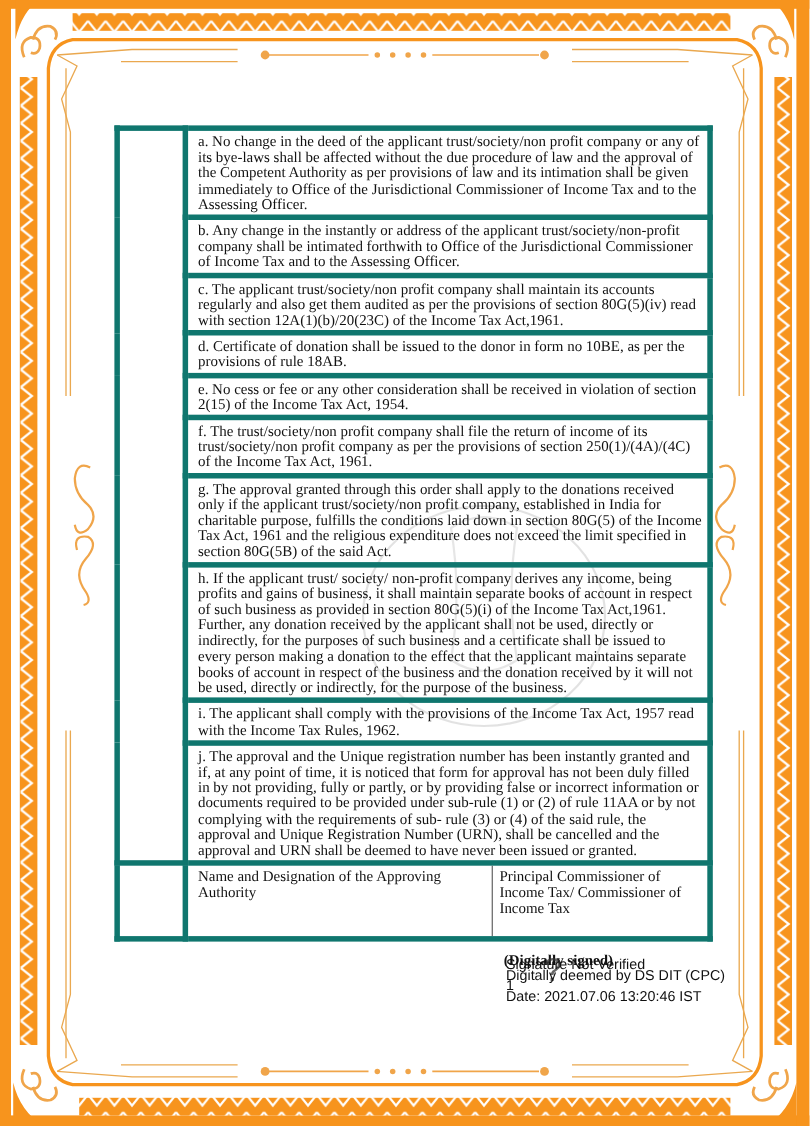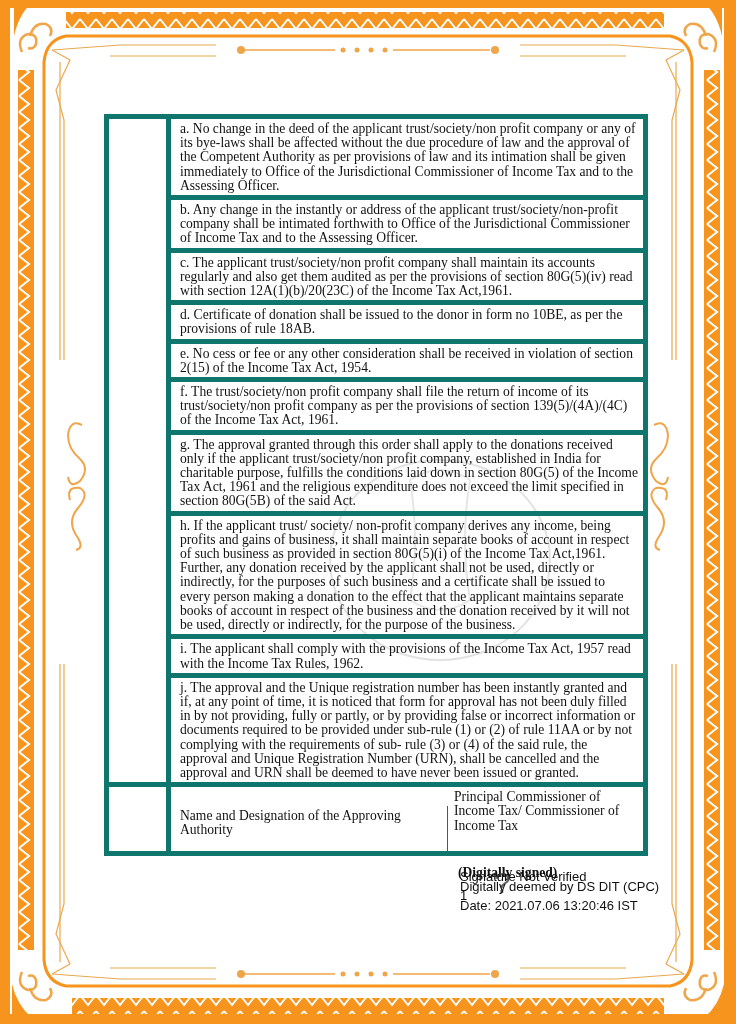--- a/index.html
+++ b/index.html
@@ -15,21 +15,21 @@
 
   
   .doc-table {
     position: absolute; left: 104px; top: 114px; width: 544px;
     border-collapse: collapse; font-size: 13.6px; line-height: 14.2px; color: #111;
   }
   .doc-table td { border: 5px solid #0f766e; vertical-align: top; padding: 3px 5px 2px 9px; }
   .doc-table td.blank { width: 43px; }
   .sig-row td { height: 58px; }
   .sig-split { display: flex; margin: -3px -5px -2px -5px; height: 64px; }
-  .sig-left { width: 262px; padding: 3px 5px; border-right: 1px solid #555; margin-top: 19px; }
+  .sig-left { width: 262px; padding: 3px 5px; border-right: 1px solid #555; }
   .sig-right { flex: 1; padding: 3px 6px; }
   .sig-right .dig { display: block; margin-top: 33px; padding-left: 4px; font-weight: bold; }
 
   .stamp {
     position: absolute; left: 460px; top: 872px;
     font-family: "Liberation Sans", "DejaVu Sans", sans-serif;
     font-size: 13px; line-height: 9.6px; color: #111;
   }
   .stamp-q {
     position: absolute; left: 494px; top: 868px; font-size: 30px; line-height: 30px;
@@ -147,21 +147,21 @@
       <tr>
         <td>c. The applicant trust/society/non profit company shall maintain its accounts regularly and also get them audited as per the provisions of section 80G(5)(iv) read with section 12A(1)(b)/20(23C) of the Income Tax Act,1961.</td>
       </tr>
       <tr>
         <td>d. Certificate of donation shall be issued to the donor in form no 10BE, as per the provisions of rule 18AB.</td>
       </tr>
       <tr>
         <td>e. No cess or fee or any other consideration shall be received in violation of section 2(15) of the Income Tax Act, 1954.</td>
       </tr>
       <tr>
-        <td>f. The trust/society/non profit company shall file the return of income of its trust/society/non profit company as per the provisions of section 139(5)/(4A)/(4C) of the Income Tax Act, 1961.</td>
+        <td>f. The trust/society/non profit company shall file the return of income of its trust/society/non profit company as per the provisions of section 250(1)/(4A)/(4C) of the Income Tax Act, 1961.</td>
       </tr>
       <tr>
         <td>g. The approval granted through this order shall apply to the donations received only if the applicant trust/society/non profit company, established in India for charitable purpose, fulfills the conditions laid down in section 80G(5) of the Income Tax Act, 1961 and the religious expenditure does not exceed the limit specified in section 80G(5B) of the said Act.</td>
       </tr>
       <tr>
         <td>h. If the applicant trust/ society/ non-profit company derives any income, being profits and gains of business, it shall maintain separate books of account in respect of such business as provided in section 80G(5)(i) of the Income Tax Act,1961. Further, any donation received by the applicant shall not be used, directly or indirectly, for the purposes of such business and a certificate shall be issued to every person making a donation to the effect that the applicant maintains separate books of account in respect of the business and the donation received by it will not be used, directly or indirectly, for the purpose of the business.</td>
       </tr>
       <tr>
         <td>i. The applicant shall comply with the provisions of the Income Tax Act, 1957 read with the Income Tax Rules, 1962.</td>
       </tr>

